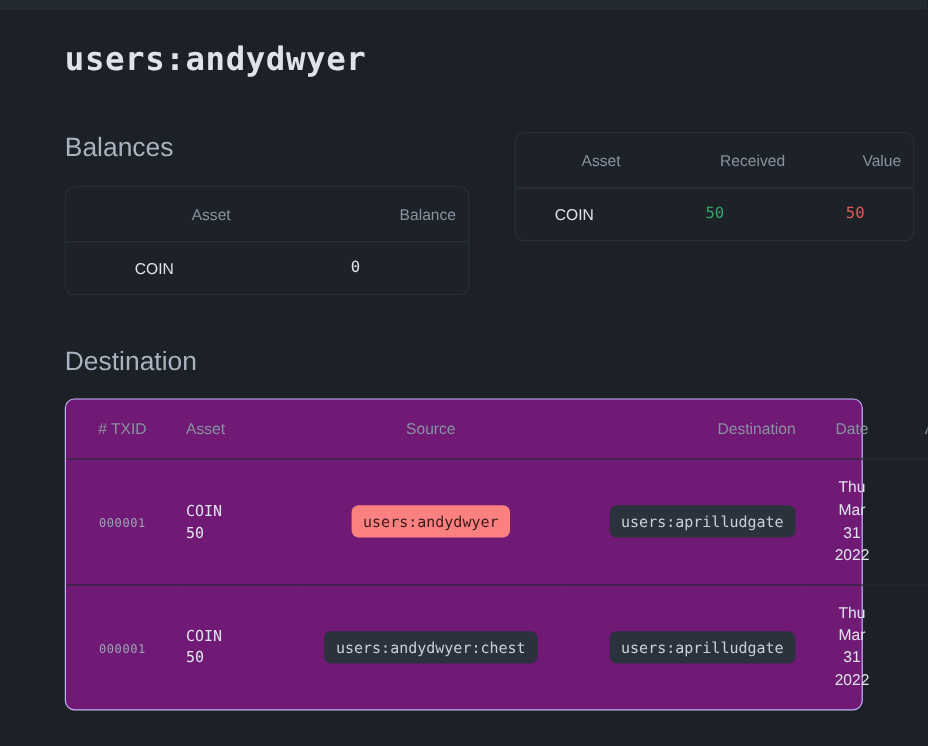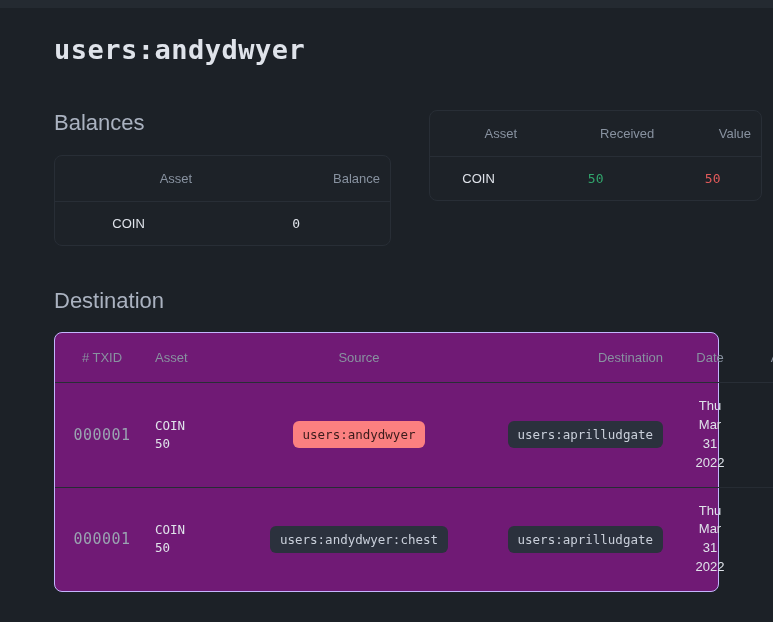--- a/index.html
+++ b/index.html
@@ -100,21 +100,21 @@
   }
   .c-txid   { width: 82px;  text-align: center; }
   .c-value  { width: 88px;  text-align: left; }
   .c-source { width: 208px; text-align: center; }
   .c-dest   { width: 188px; text-align: right; }
   .c-date   { width: 70px;  text-align: center; }
   .c-act    { width: 70px;  text-align: center; }
 
   .txid {
     font-family: "DejaVu Sans Mono", "Liberation Mono", monospace;
-    font-size: 15px;
+    font-size: 10px;
     color: #9aa3b1;
     letter-spacing: 0.5px;
   }
   .value-cell {
     font-family: "DejaVu Sans Mono", "Liberation Mono", monospace;
     font-size: 12.5px;
     color: #dfe3ea;
     line-height: 1.45;
     text-align: left;
   }

